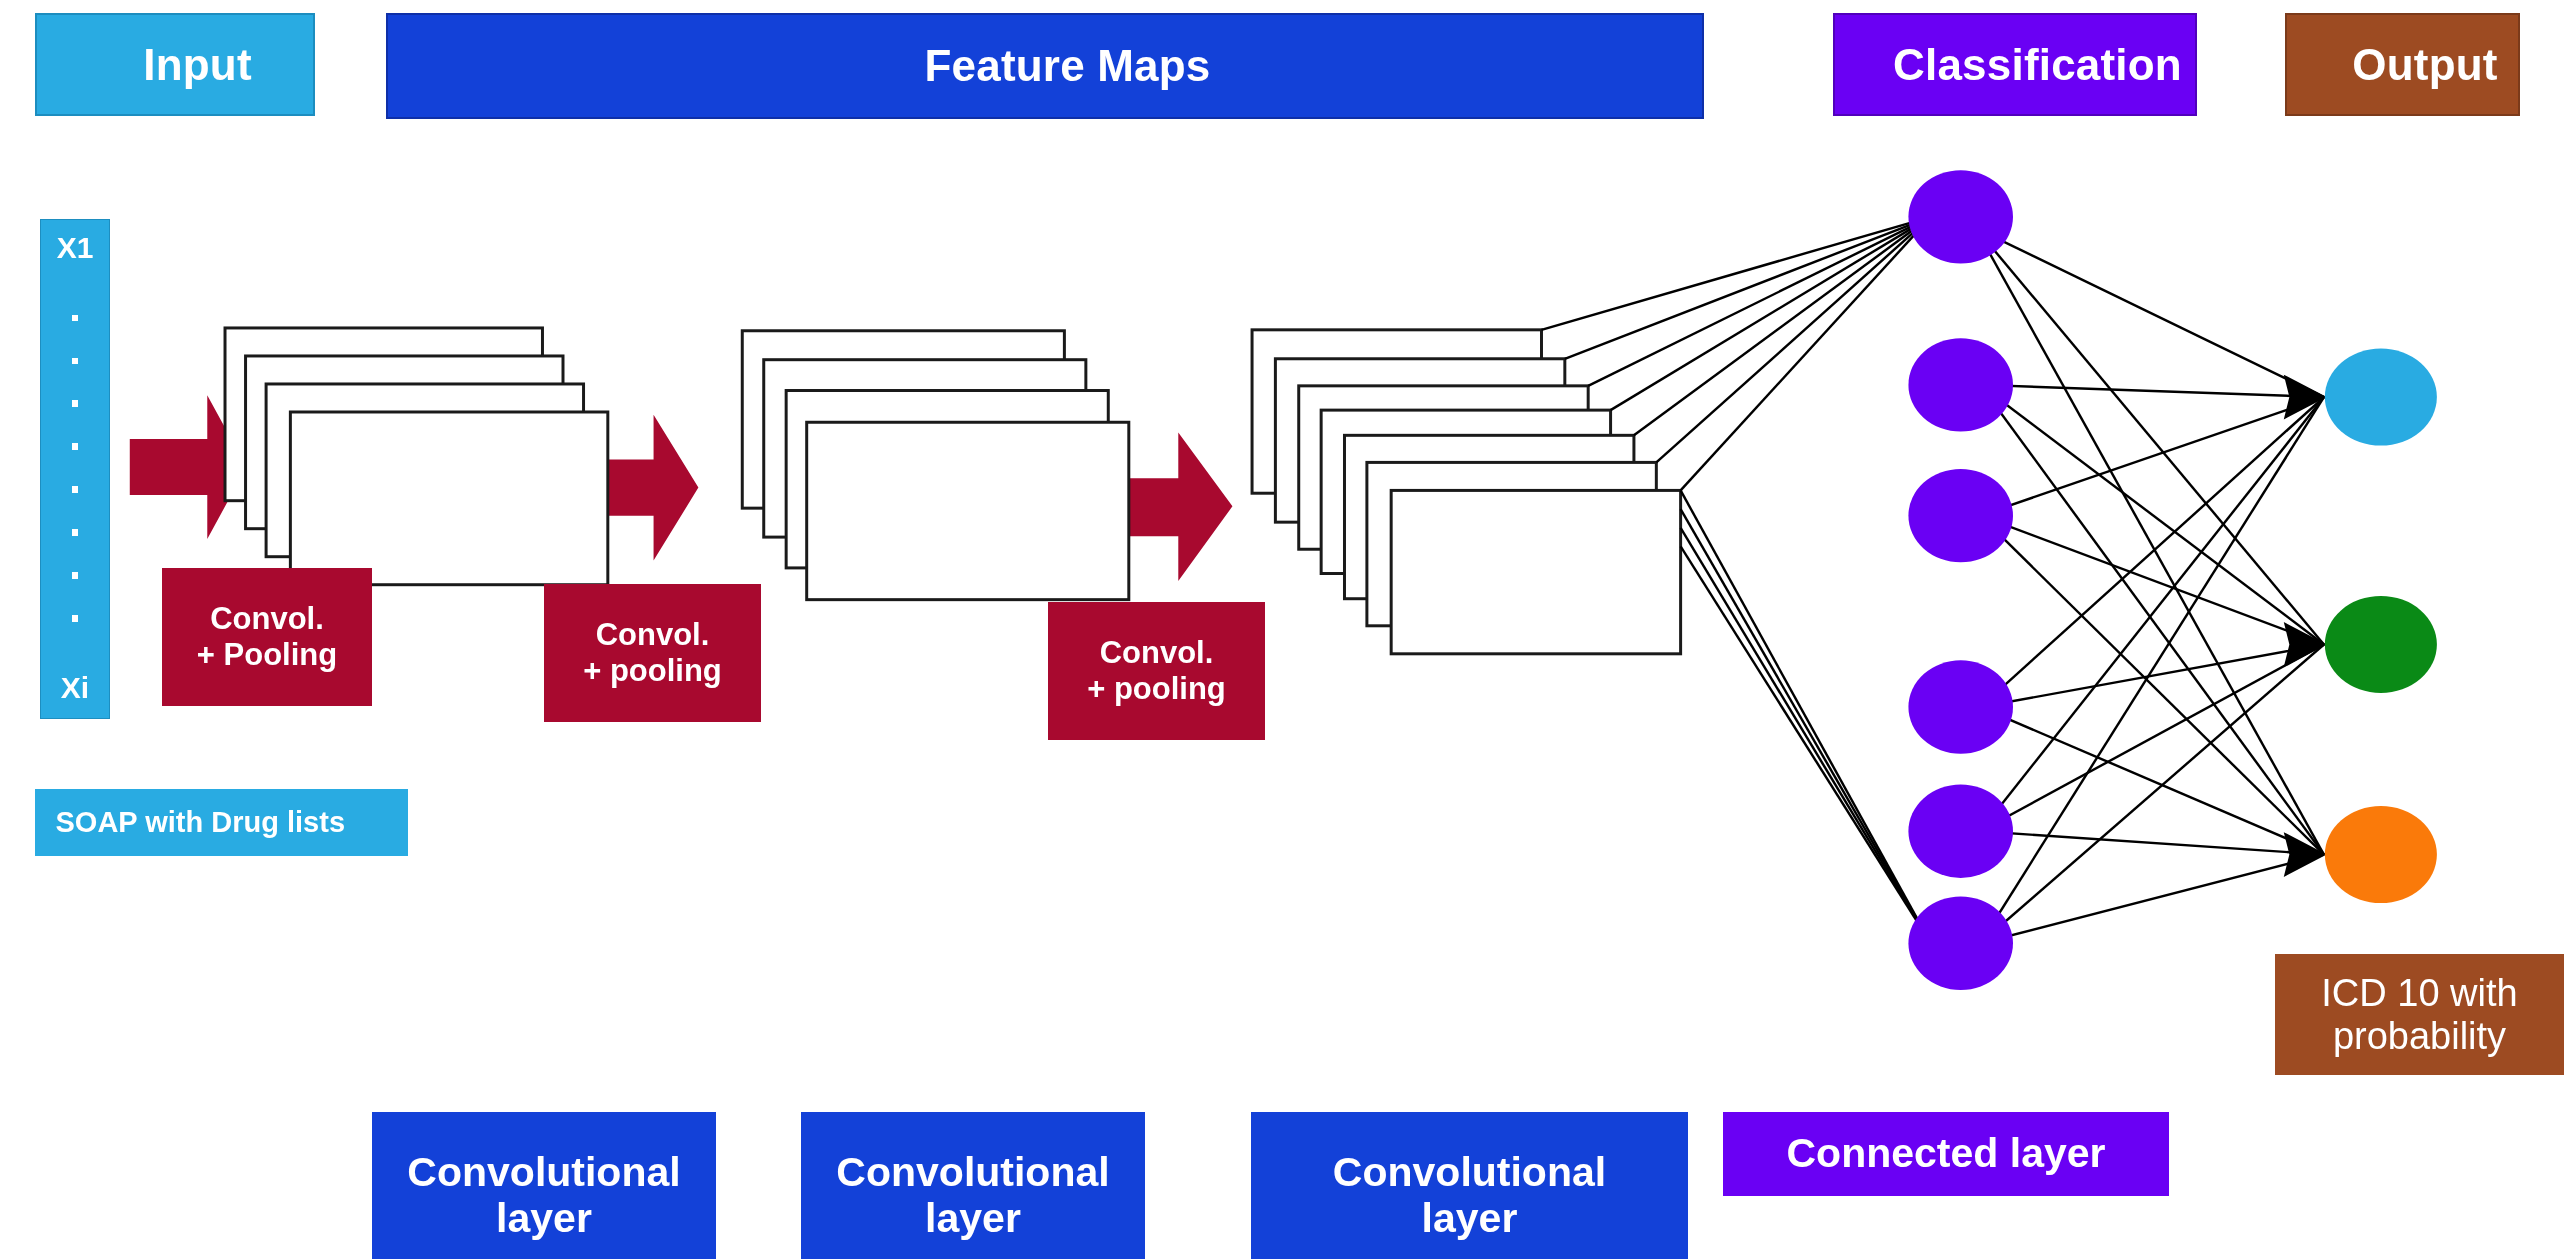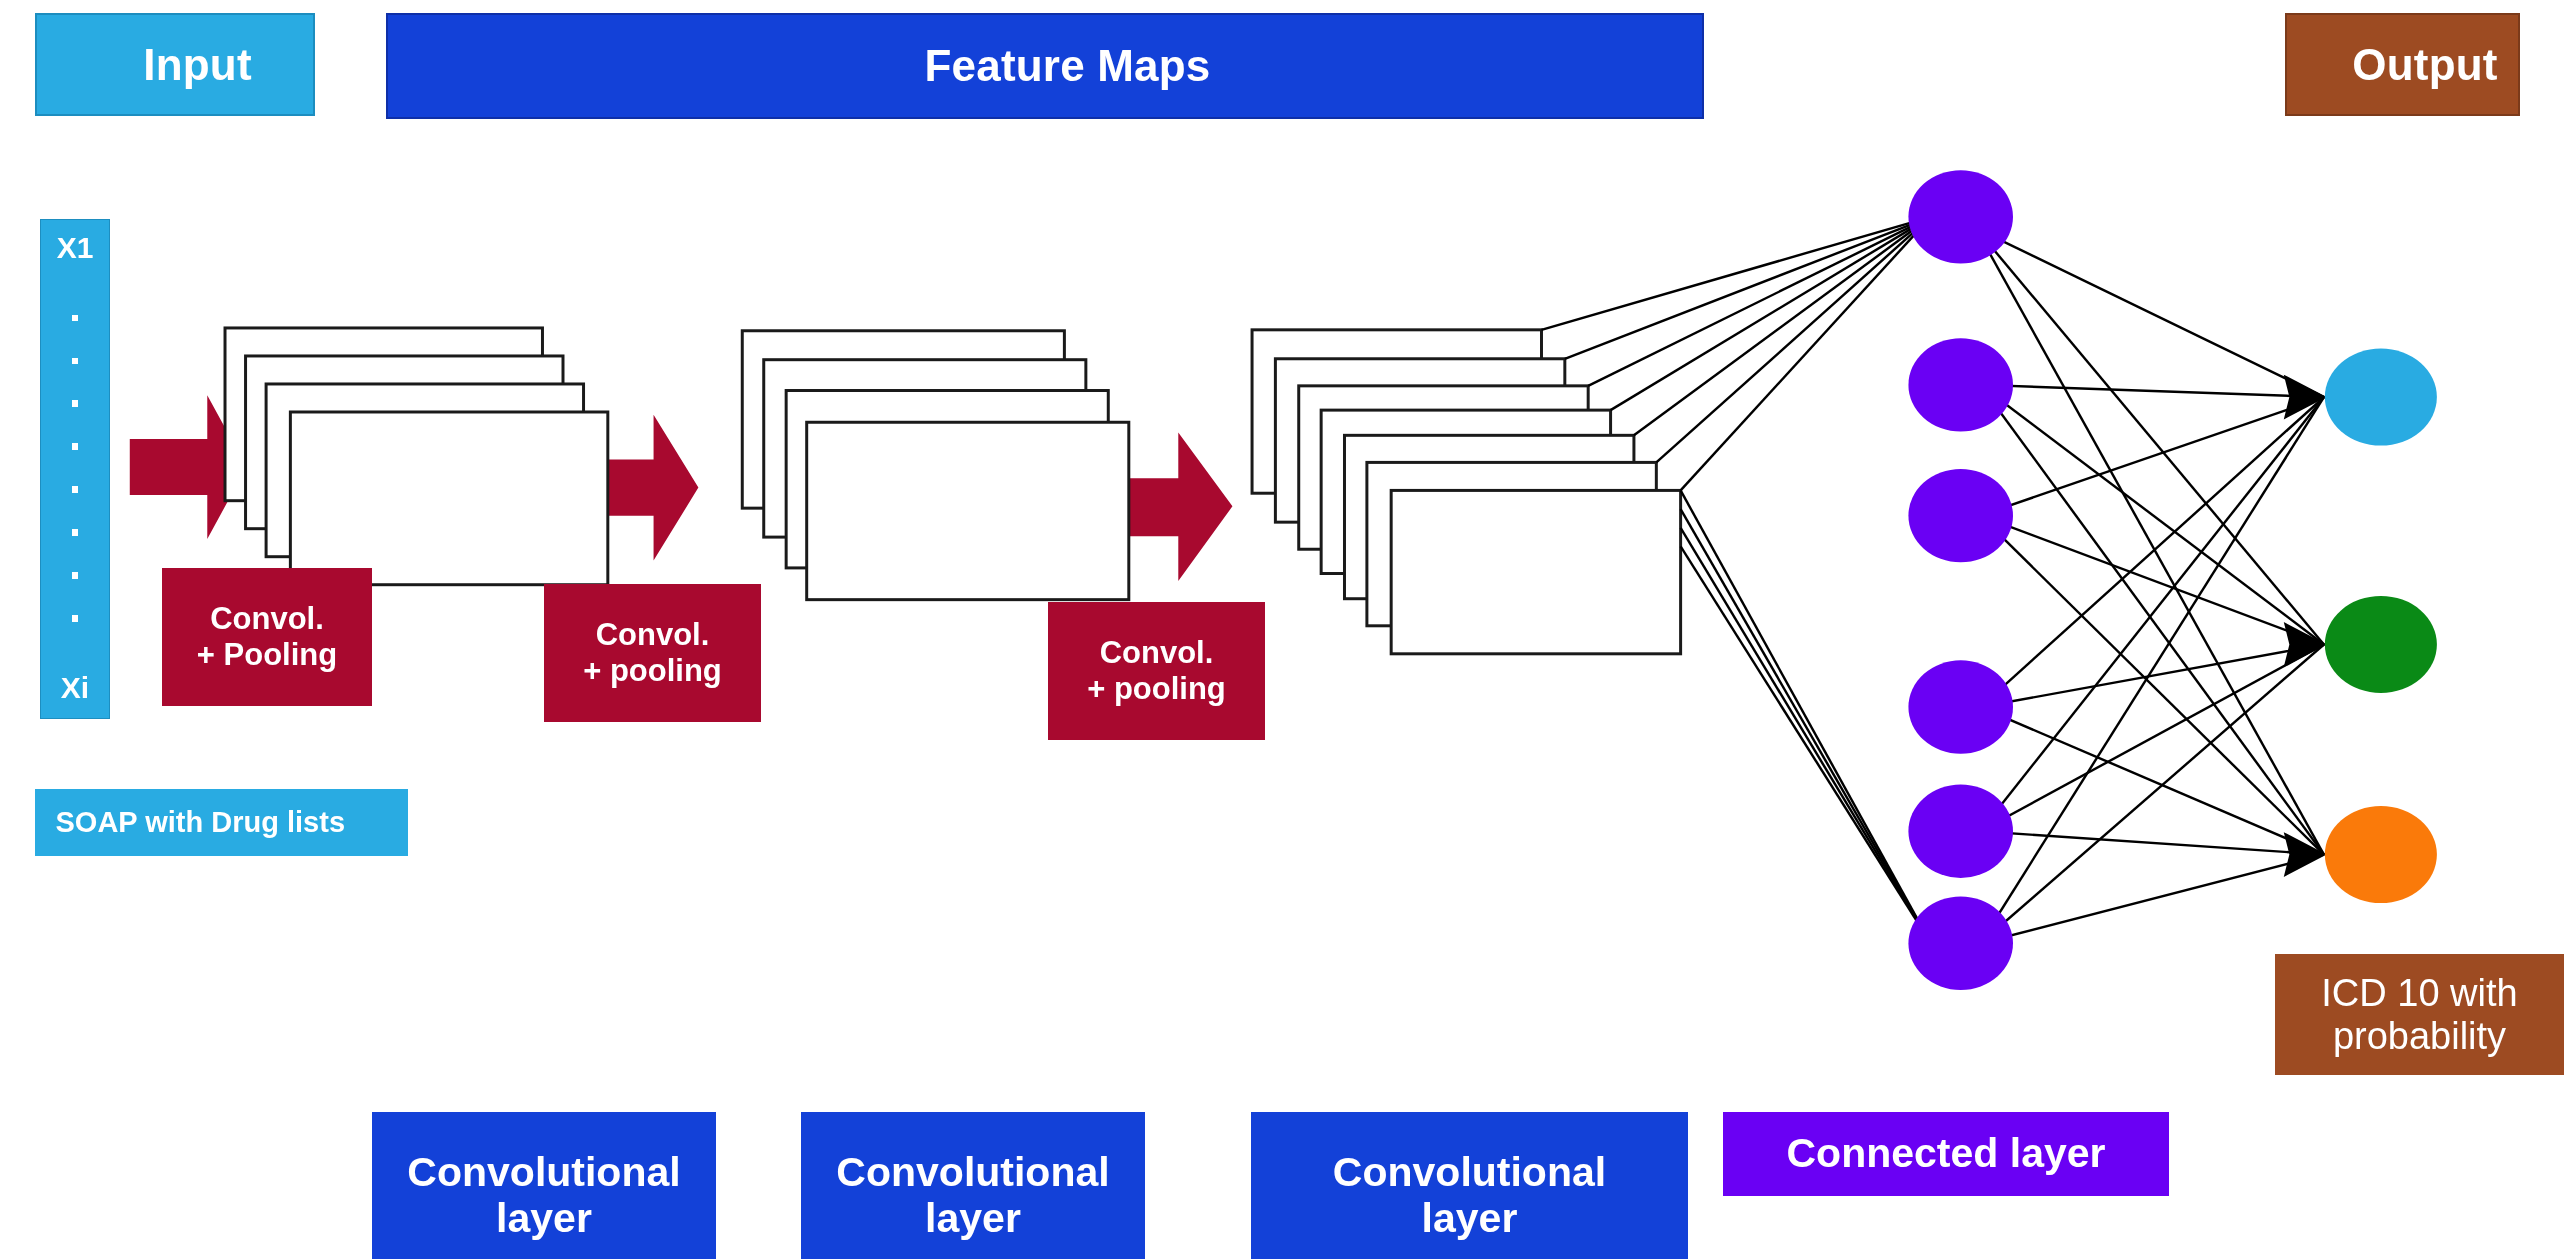--- a/index.html
+++ b/index.html
@@ -164,20 +164,21 @@
   .node-green { fill: #0A8A16; }
   .node-orange { fill: #FA7A0A; }
 </style>
 </head>
 <body>
 
 <div id="stage">
 
   <div class="abs banner" id="banner-input">Input</div>
   <div class="abs banner" id="banner-feature-maps">Feature Maps</div>
+  <div class="abs banner" id="banner-classification">Classification</div>
   <div class="abs banner" id="banner-output">Output</div>
 
   <div class="abs" id="input-column">
     <span>X1</span>
     <span class="dots">
       <i></i>
         <i></i>
         <i></i>
         <i></i>
         <i></i>

